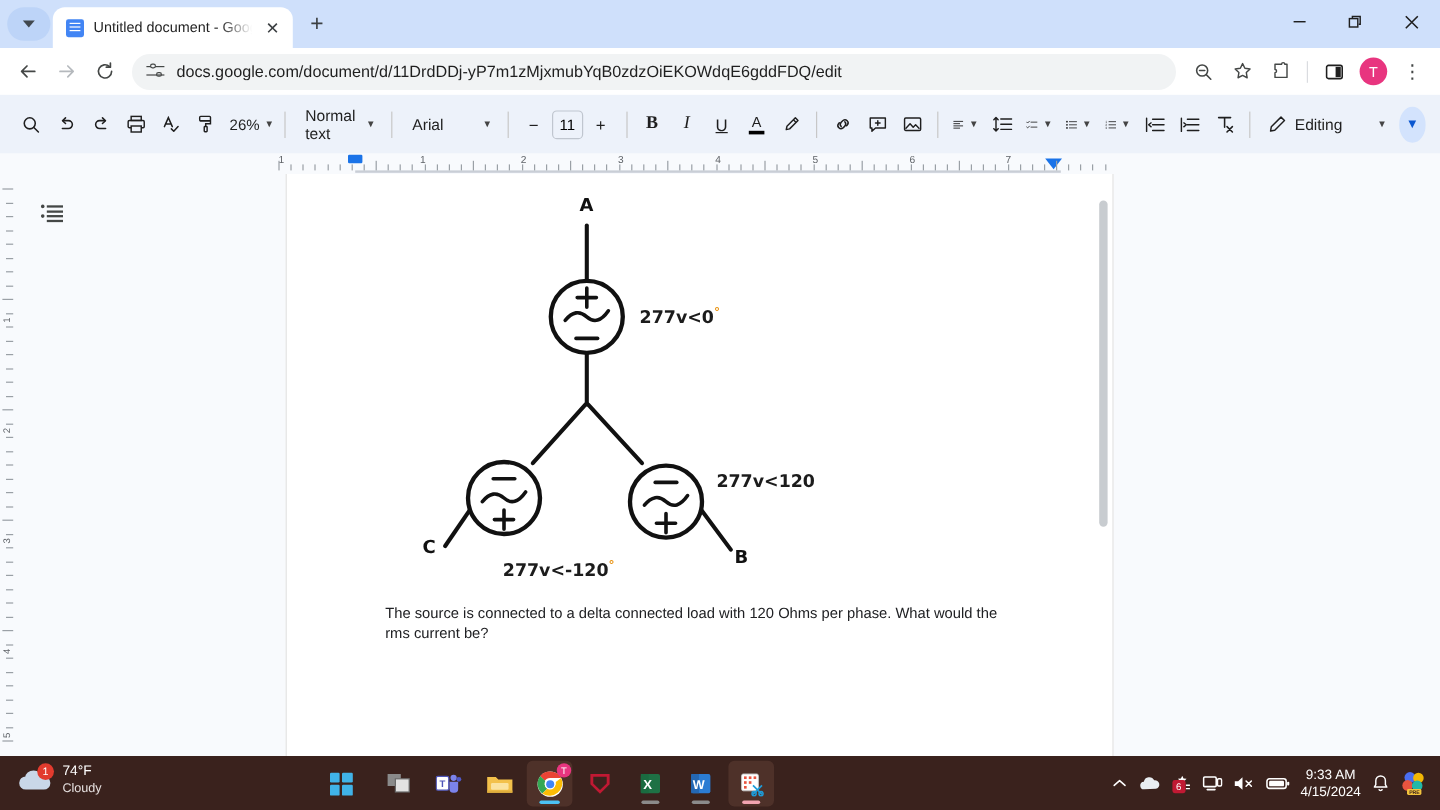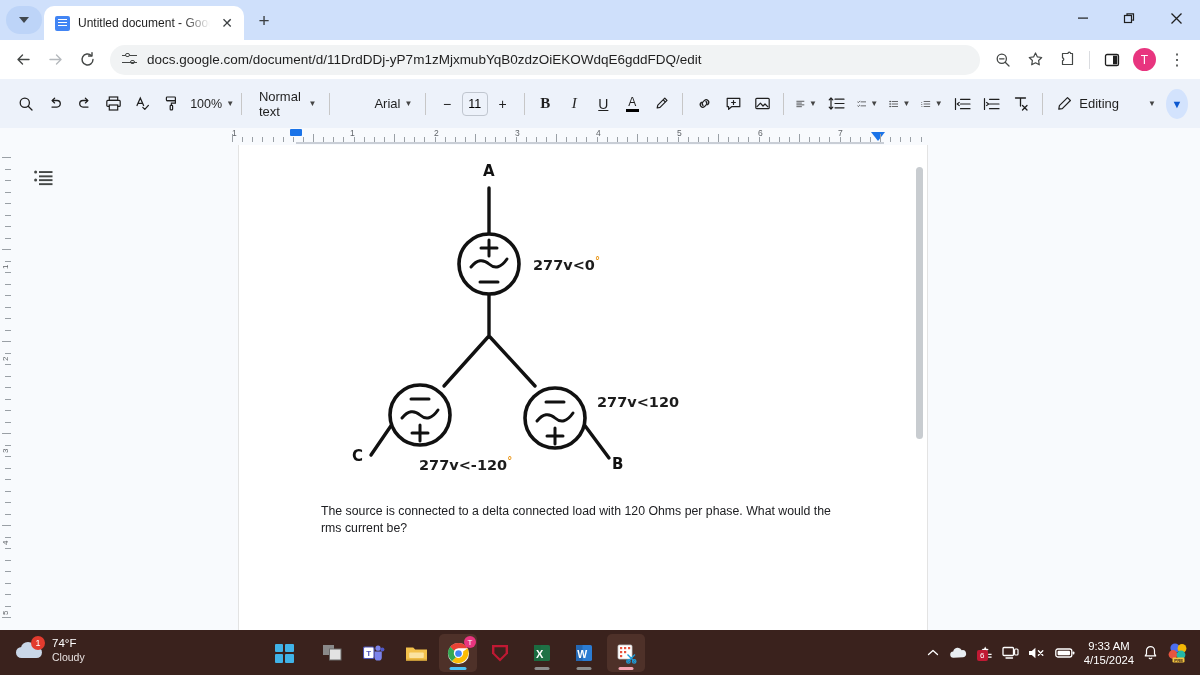--- a/index.html
+++ b/index.html
@@ -281,30 +281,30 @@
         </svg>
     </div>
     <div class="tb">
       <svg width="17" height="17" viewBox="0 0 17 17">
           <rect x="3.4" y="2" width="9" height="3.6" rx="0.8" fill="none" stroke="#1f1f1f" stroke-width="1.2"></rect>
           <path d="M3.4 5.6h9v2.6H8.4v2.2" fill="none" stroke="#1f1f1f" stroke-width="1.2"></path>
           <rect x="7.2" y="10.4" width="2.4" height="4.4" rx="0.6" fill="none" stroke="#1f1f1f" stroke-width="1.2"></rect>
         </svg>
     </div>
     <div class="tb txt selbox">
-      <span>100%</span>
+      <span>26%</span>
       <span class="dd">▼</span>
     </div>
     <span class="sep"></span>
     <div class="selbox">
       <span>Normal text</span>
       <span class="dd">▼</span>
     </div>
     <span class="sep"></span>
-    <div class="selbox" style="width:105px;justify-content:flex-end">
+    <div class="selbox" style="width:105px;justify-content:space-between">
       <span>Arial</span>
       <span class="dd">▼</span>
     </div>
     <span class="sep"></span>
     <div class="tb">−</div>
     <div class="fontsize">11</div>
     <div class="tb">+</div>
     <span class="sep"></span>
     <div class="tb" style="font-weight:bold;font-family:'Liberation Serif',serif;font-size:15px">B</div>
     <div class="tb" style="font-style:italic;font-family:'Liberation Serif',serif;font-size:15px">I</div>
@@ -597,21 +597,21 @@
           </g>
         </svg>
 
         <span class="node-letter" style="left:124px; top:-8px">A</span>
         <span class="node-letter" style="left:-7px; top:277px">C</span>
         <span class="node-letter" style="left:253px; top:285px">B</span>
 
         <span class="vlabel" style="left:174px; top:85px">
           <span class="num">277v&lt;0</span><span class="deg">°</span>
         </span>
-        <span class="vlabel" style="left:60px; top:285px">
+        <span class="vlabel" style="left:60px; top:296px">
           <span class="num">277v&lt;-120</span><span class="deg">°</span>
         </span>
         <span class="vlabel" style="left:238px; top:222px">
           <span class="num">277v&lt;120</span><span class="deg"></span>
         </span>
       </div>
 
       <p class="doctext" style="top:358px">The source is connected to a delta connected load with 120 Ohms per phase. What would the rms current be?</p>
 
       <div class="scrollbar"></div>

